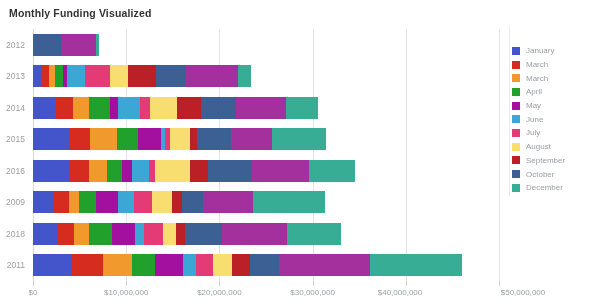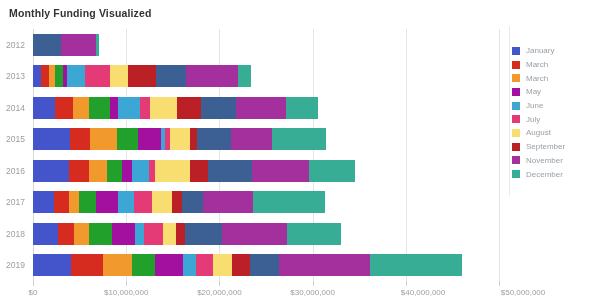--- a/index.html
+++ b/index.html
@@ -119,23 +119,23 @@
 <div id="app">
 
   <div id="chart-title">Monthly Funding Visualized</div>
 
   <div id="y-axis">
       <div class="y-tick-label" style="top: 15.75px;">2012</div>
       <div class="y-tick-label" style="top: 47.25px;">2013</div>
       <div class="y-tick-label" style="top: 78.75px;">2014</div>
       <div class="y-tick-label" style="top: 110.25px; text-align: center;">2015</div>
       <div class="y-tick-label" style="top: 141.75px;">2016</div>
-      <div class="y-tick-label" style="top: 173.25px;">2017</div>
+      <div class="y-tick-label" style="top: 173.25px;">2009</div>
       <div class="y-tick-label" style="top: 204.75px;">2018</div>
-      <div class="y-tick-label" style="top: 236.25px;">2019</div>
+      <div class="y-tick-label" style="top: 236.25px;">2011</div>
     </div>
 
   <div id="plot-area">
     <div id="gridlines">
         <div class="gridline axis-origin" style="left: 0px;"></div>
         <div class="gridline" style="left: 93.2px;"></div>
         <div class="gridline" style="left: 186.4px;"></div>
         <div class="gridline" style="left: 279.6px;"></div>
         <div class="gridline" style="left: 372.8px;"></div>
         <div class="gridline" style="left: 466px;"></div>
@@ -266,62 +266,66 @@
   <div id="x-axis">
       <div class="x-tick" style="left: 0px;"></div>
       <div class="x-tick-label" style="left: 0px;">$0</div>
       <div class="x-tick" style="left: 93.2px;"></div>
       <div class="x-tick-label" style="left: 93.2px;">$10,000,000</div>
       <div class="x-tick" style="left: 186.4px;"></div>
       <div class="x-tick-label" style="left: 186.4px;">$20,000,000</div>
       <div class="x-tick" style="left: 279.6px;"></div>
       <div class="x-tick-label" style="left: 279.6px;">$30,000,000</div>
       <div class="x-tick" style="left: 372.8px;"></div>
-      <div class="x-tick-label" style="left: 390px; text-align: center;">$40,000,000</div>
+      <div class="x-tick-label" style="left: 367px; text-align: center;">$40,000,000</div>
       <div class="x-tick" style="left: 466px;"></div>
       <div class="x-tick-label" style="left: 490px;">$50,000,000</div>
     </div>
 
   <div id="legend-divider"></div>
   <div id="legend">
       <div class="legend-item">
         <span class="legend-swatch" style="background: rgb(68, 85, 204);"></span>
         <span class="legend-label">January</span>
       </div>
       <div class="legend-item">
         <span class="legend-swatch" style="background: rgb(214, 44, 31);"></span>
         <span class="legend-label">March</span>
       </div>
       <div class="legend-item">
         <span class="legend-swatch" style="background: rgb(242, 153, 46);"></span>
         <span class="legend-label">March</span>
       </div>
       <div class="legend-item">
+        <span class="legend-swatch" style="background: rgb(34, 160, 44);"></span>
+        <span class="legend-label">April</span>
+      </div>
+      <div class="legend-item">
         <span class="legend-swatch" style="background: rgb(163, 16, 159);"></span>
         <span class="legend-label">May</span>
       </div>
       <div class="legend-item">
         <span class="legend-swatch" style="background: rgb(60, 167, 212);"></span>
         <span class="legend-label">June</span>
       </div>
       <div class="legend-item">
         <span class="legend-swatch" style="background: rgb(228, 58, 117);"></span>
         <span class="legend-label">July</span>
       </div>
       <div class="legend-item">
         <span class="legend-swatch" style="background: rgb(248, 221, 112);"></span>
         <span class="legend-label">August</span>
       </div>
       <div class="legend-item">
         <span class="legend-swatch" style="background: rgb(187, 32, 38);"></span>
         <span class="legend-label">September</span>
       </div>
       <div class="legend-item">
-        <span class="legend-swatch" style="background: rgb(163, 48, 156);"></span>
-        <span class="legend-label">November</span>
+        <span class="legend-swatch" style="background: rgb(60, 96, 147);"></span>
+        <span class="legend-label">October</span>
       </div>
       <div class="legend-item">
         <span class="legend-swatch" style="background: rgb(55, 173, 150);"></span>
         <span class="legend-label">December</span>
       </div>
     </div>
 
 </div>
 
 </body></html>

